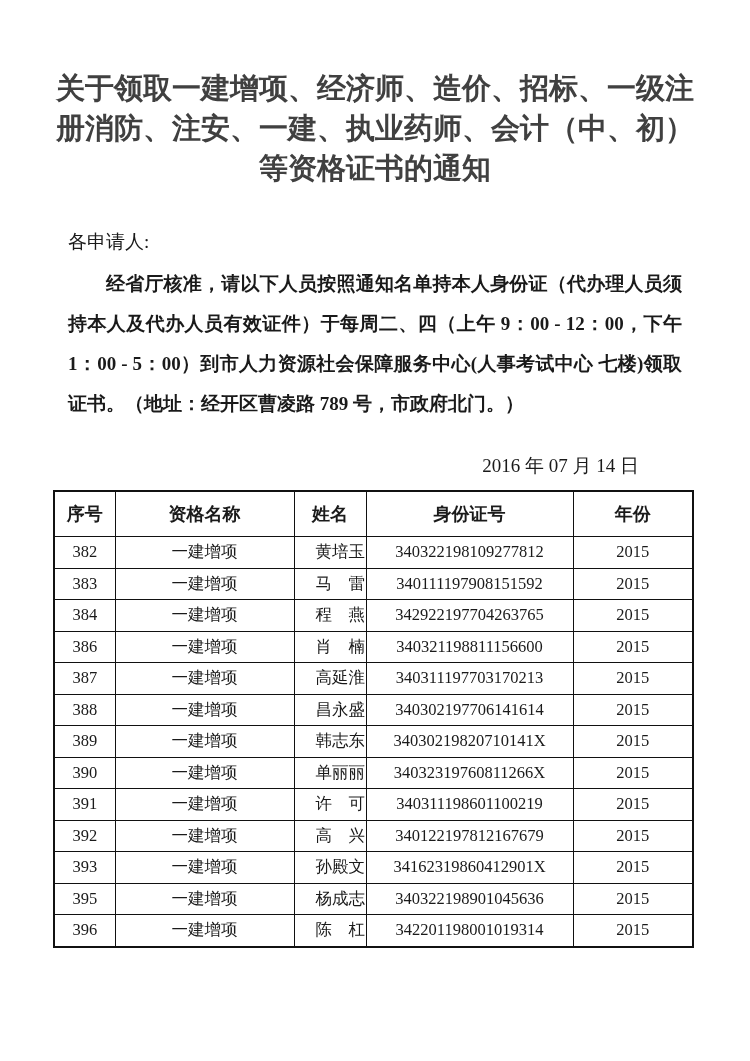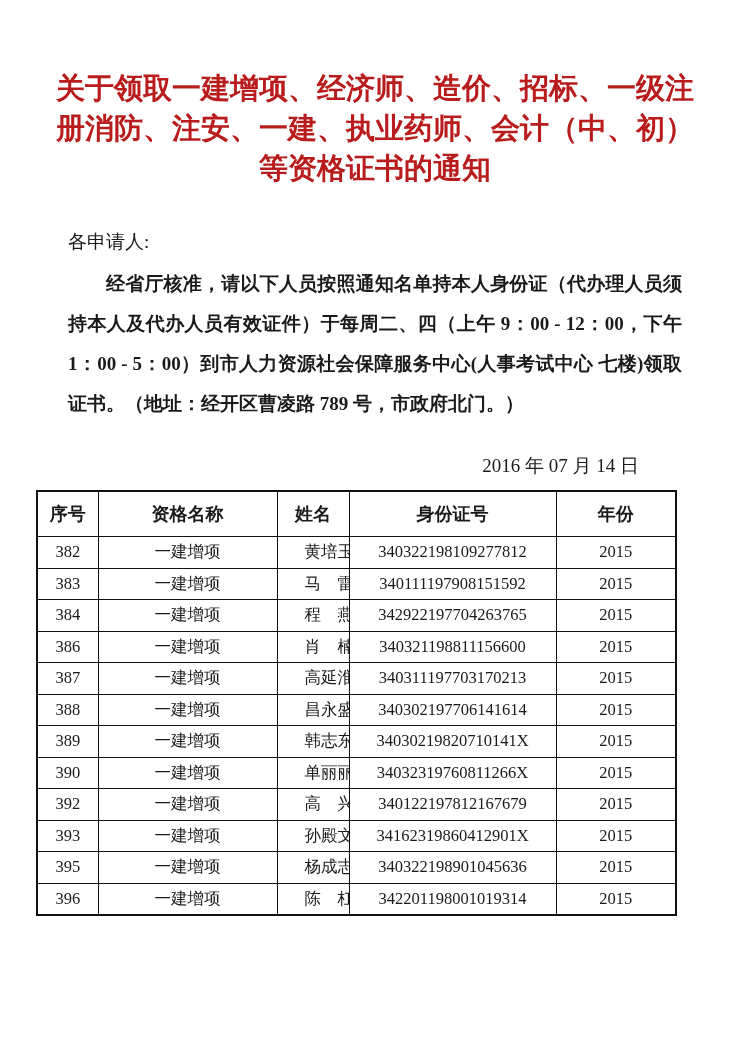--- a/index.html
+++ b/index.html
@@ -35,21 +35,21 @@
     font-weight:bold;
   }
   .notice-date{
     margin:28px 8px 10px;
     padding-right:103px;
     text-align:right;
     font-size:19px;
     line-height:28px;
   }
   table.cert-table{
-    margin-left:36px;
+    margin-left:53px;
     width:639px;
     border-collapse:collapse;
     table-layout:fixed;
   }
   table.cert-table col.c1{width:61px;}
   table.cert-table col.c2{width:179px;}
   table.cert-table col.c3{width:72px;}
   table.cert-table col.c4{width:207px;}
   table.cert-table col.c5{width:120px;}
   table.cert-table th,
@@ -66,29 +66,29 @@
     font-family:"Liberation Sans","DejaVu Sans",sans-serif;
     font-weight:bold;
     font-size:18px;
   }
   table.cert-table td{
     height:28.5px;
     font-size:16.5px;
   }
   table.cert-table td:nth-child(3){
     text-align:left;
-    padding-left:27px;
+    padding-left:21px;
   }
 </style>
 </head>
 <body>
 
 <div class="page">
 
-  <h1 class="notice-title" style="color: #b91c1c;">关于领取一建增项、经济师、造价、招标、一级注册消防、注安、一建、执业药师、会计（中、初）等资格证书的通知</h1>
+  <h1 class="notice-title" style="color: #404040;">关于领取一建增项、经济师、造价、招标、一级注册消防、注安、一建、执业药师、会计（中、初）等资格证书的通知</h1>
 
   <div class="salutation">各申请人:</div>
 
   <div class="notice-body">经省厅核准，请以下人员按照通知名单持本人身份证（代办理人员须持本人及代办人员有效证件）于每周二、四（上午 9：00 - 12：00，下午 1：00 - 5：00）到市人力资源社会保障服务中心(人事考试中心 七楼)领取证书。（地址：经开区曹凌路 789 号，市政府北门。）</div>
 
   <div class="notice-date">2016 年 07 月 14 日</div>
 
   <table class="cert-table">
     <colgroup>
       <col class="c1">
@@ -157,20 +157,27 @@
           <td>2015</td>
         </tr>
         <tr>
           <td>390</td>
           <td>一建增项</td>
           <td>单丽丽</td>
           <td>34032319760811266X</td>
           <td>2015</td>
         </tr>
         <tr>
+          <td>391</td>
+          <td>一建增项</td>
+          <td>许　可</td>
+          <td>340311198601100219</td>
+          <td>2015</td>
+        </tr>
+        <tr>
           <td>392</td>
           <td>一建增项</td>
           <td>高　兴</td>
           <td>340122197812167679</td>
           <td>2015</td>
         </tr>
         <tr>
           <td>393</td>
           <td>一建增项</td>
           <td>孙殿文</td>

